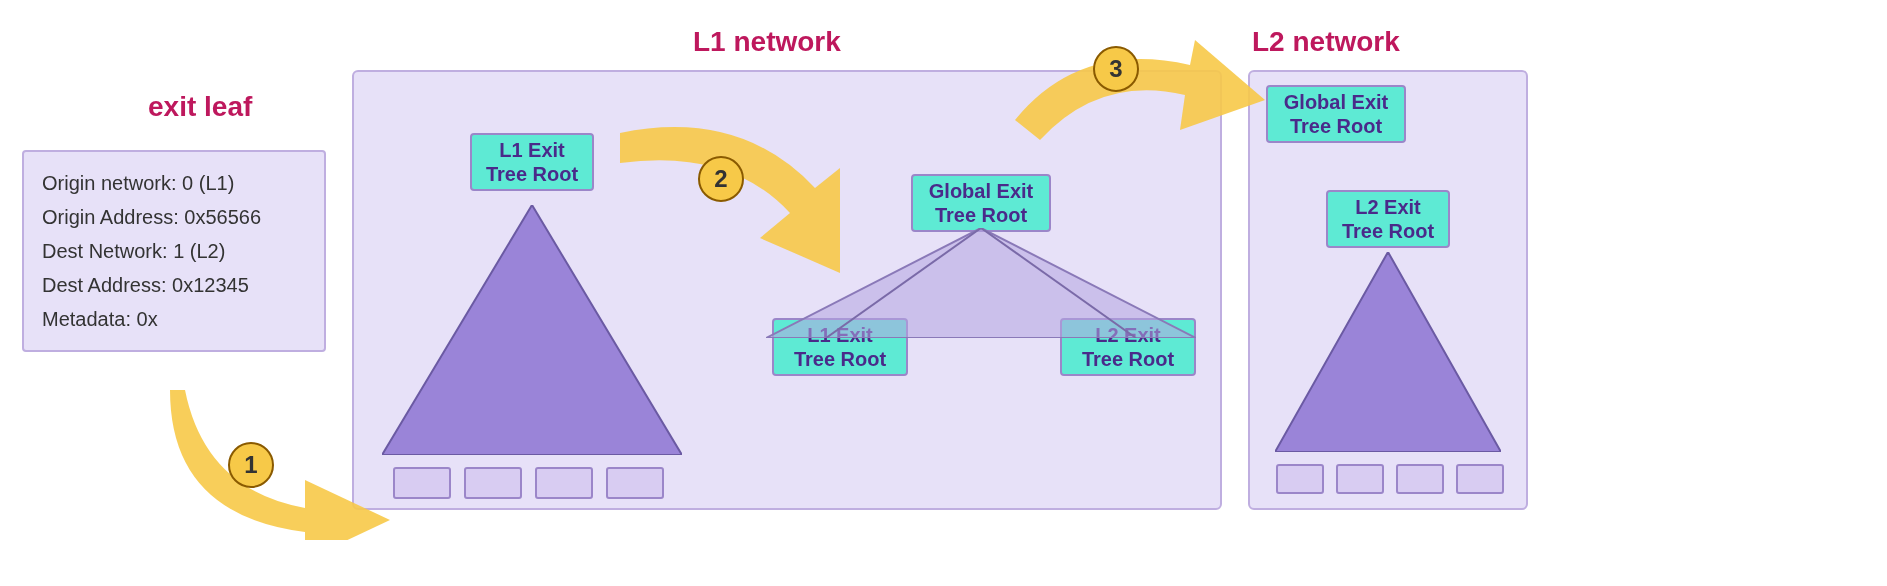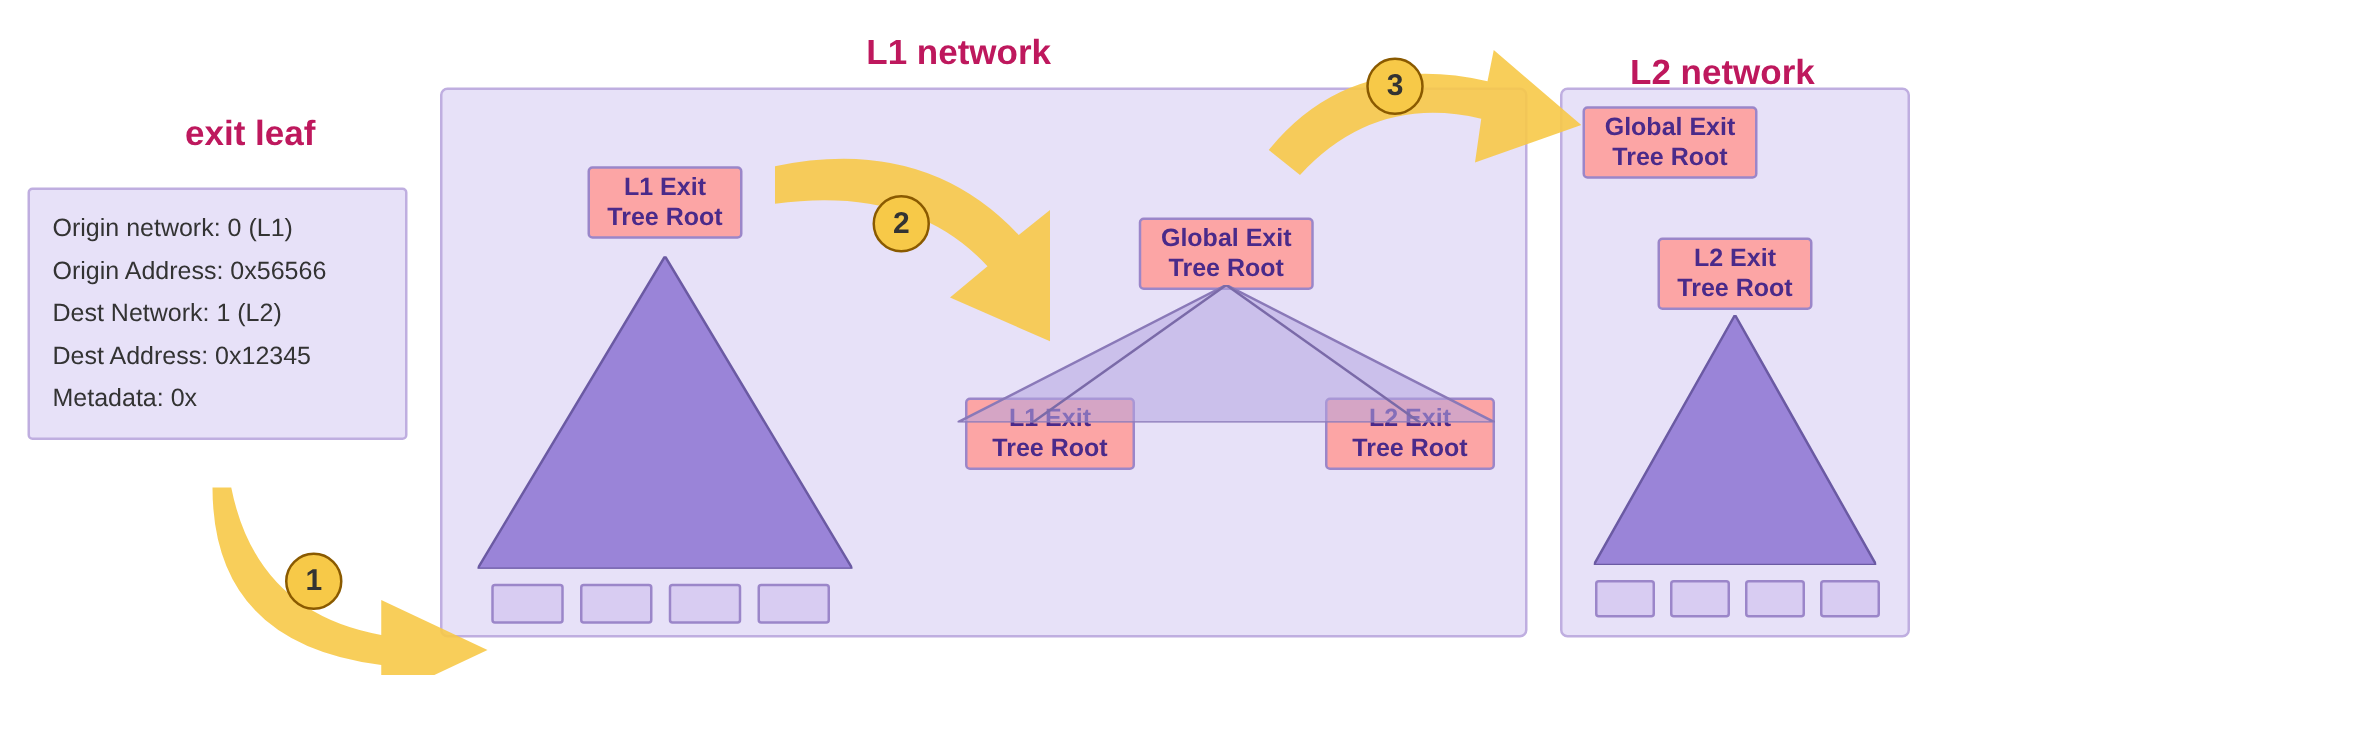--- a/index.html
+++ b/index.html
@@ -29,21 +29,21 @@
     background: #e7e1f8;
     border: 2px solid #bfaee0;
     border-radius: 4px;
     padding: 14px 18px;
     font-size: 20px;
     color: #333;
     line-height: 1.7;
   }
   .node-box {
     position: absolute;
-    background: #fca5a5;
+    background: #5eead4;
     border: 2px solid #9b86c9;
     border-radius: 4px;
     text-align: center;
     font-size: 20px;
     font-weight: 700;
     color: #4a2a8a;
     display: flex;
     align-items: center;
     justify-content: center;
     line-height: 1.2;
@@ -83,21 +83,21 @@
   .line-svg {
     position: absolute;
     z-index: 1;
   }
 </style>
 </head>
 <body>
 
 <div class="title" style="left:148px; top:91px;">exit leaf</div>
 <div class="title" style="left:693px; top:26px;">L1 network</div>
-<div class="title" style="left:1304px; top:26px;margin-top:16px;">L2 network</div>
+<div class="title" style="left:1252px; top:26px;">L2 network</div>
 
 <div class="leaf-box" style="left:22px; top:150px; width:304px;">
   <div>Origin network: 0 (L1)</div>
   <div>Origin Address: 0x56566</div>
   <div>Dest Network: 1 (L2)</div>
   <div>Dest Address: 0x12345</div>
   <div>Metadata: 0x</div>
 </div>
 
 <div class="network-box" style="left:352px; top:70px; width:870px; height:440px;"></div>

